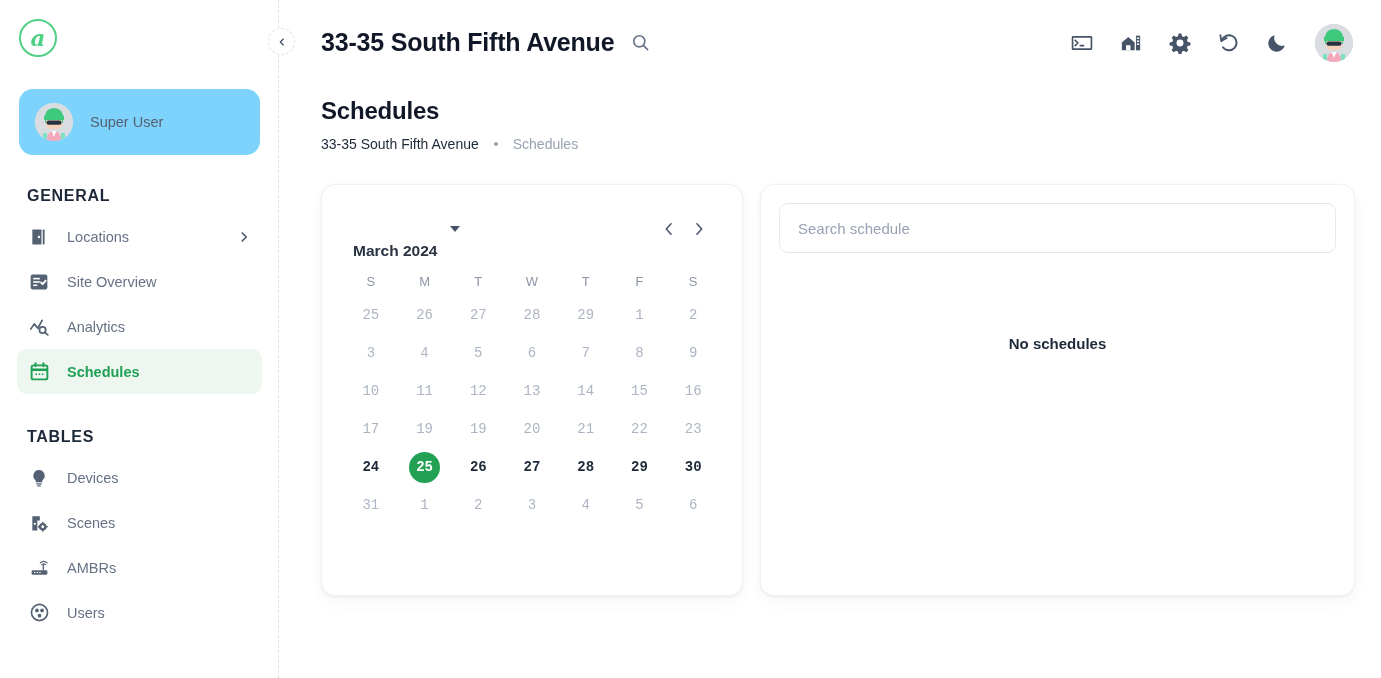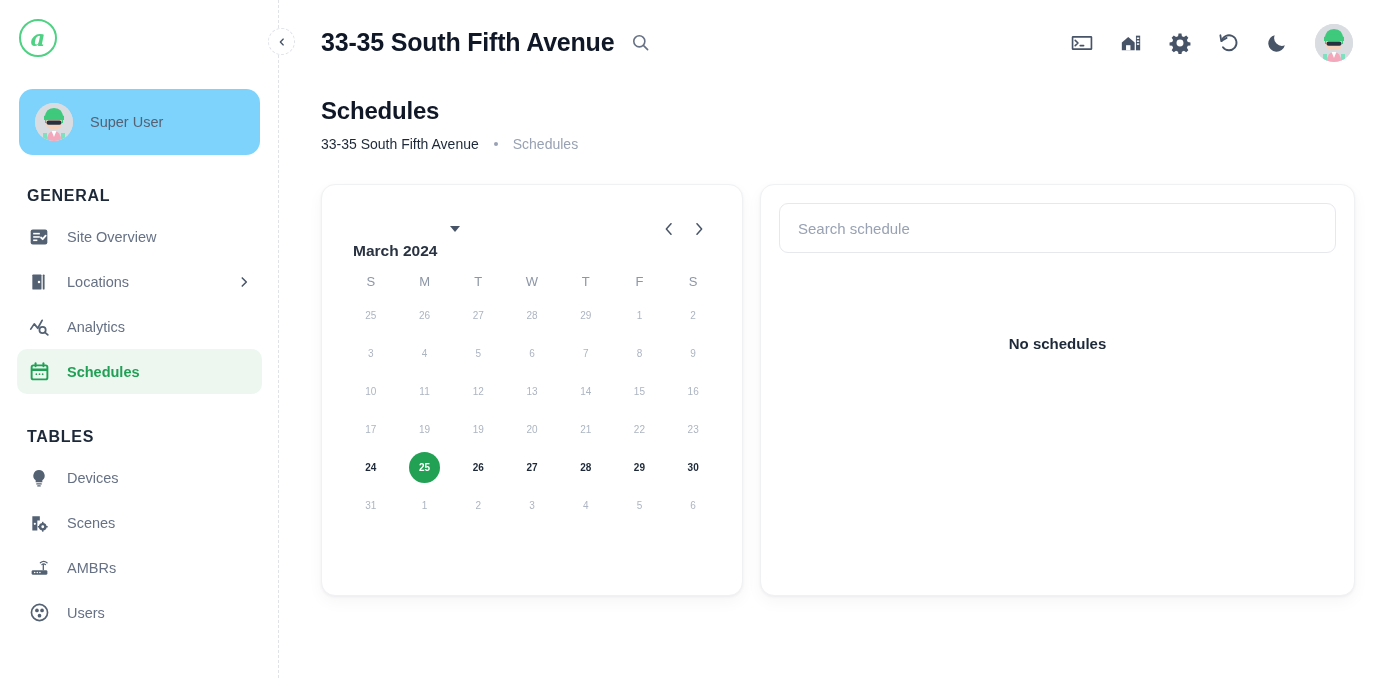--- a/index.html
+++ b/index.html
@@ -288,22 +288,23 @@
     display: flex;
     align-items: center;
     justify-content: center;
   }
   .cal-day {
     width: 31px; height: 31px;
     border-radius: 50%;
     display: flex;
     align-items: center;
     justify-content: center;
-    font-size: 10px;
-    cursor: pointer;
+    font-size: 14px;
+    cursor: pointer;
+    font-family: Liberation Mono, monospace;
   }
   .cal-day.muted { color: #adb5c2; }
   .cal-day.enabled { color: #1d2939; font-weight: 700; }
   .cal-day.selected {
     background: #22a155;
     color: #ffffff;
     font-weight: 700;
   }
 
   
@@ -394,44 +395,44 @@
       </div>
       <div class="user-name">Super User</div>
     </div>
 
     <div class="nav-section-title sec-general">GENERAL</div>
     <nav class="nav-list">
 
       <div class="nav-item">
         <span class="nav-ico">
           <svg width="20" height="20" viewBox="0 0 24 24" fill="currentColor">
+            <rect x="4" y="3" width="11" height="18" rx="1"></rect>
+            <circle cx="12" cy="12" r="1.5" fill="#ffffff"></circle>
+            <rect x="16.5" y="3" width="2.2" height="18" rx="1"></rect>
+          </svg>
+        </span>
+        <span class="nav-label">Locations</span>
+        <span class="nav-chevron">
+          <svg width="14" height="14" viewBox="0 0 24 24" fill="none" stroke="currentColor" stroke-width="2.6" stroke-linecap="round" stroke-linejoin="round">
+              <polyline points="9 5 16 12 9 19"></polyline>
+            </svg>
+        </span>
+      </div>
+
+      <div class="nav-item">
+        <span class="nav-ico">
+          <svg width="20" height="20" viewBox="0 0 24 24" fill="currentColor">
             <rect x="2" y="3" width="20" height="18" rx="2.5"></rect>
             <rect x="5" y="7" width="8" height="1.9" fill="#ffffff"></rect>
             <rect x="5" y="11" width="8" height="1.9" fill="#ffffff"></rect>
             <rect x="5" y="15" width="5" height="1.9" fill="#ffffff"></rect>
             <path d="M14.4 12.6 l2 2 l3.6 -4.2" stroke="#ffffff" stroke-width="2.2" fill="none" stroke-linecap="round" stroke-linejoin="round"></path>
           </svg>
         </span>
         <span class="nav-label">Site Overview</span>
-      </div>
-
-      <div class="nav-item">
-        <span class="nav-ico">
-          <svg width="20" height="20" viewBox="0 0 24 24" fill="currentColor">
-            <rect x="4" y="3" width="11" height="18" rx="1"></rect>
-            <circle cx="12" cy="12" r="1.5" fill="#ffffff"></circle>
-            <rect x="16.5" y="3" width="2.2" height="18" rx="1"></rect>
-          </svg>
-        </span>
-        <span class="nav-label">Locations</span>
-        <span class="nav-chevron">
-          <svg width="14" height="14" viewBox="0 0 24 24" fill="none" stroke="currentColor" stroke-width="2.6" stroke-linecap="round" stroke-linejoin="round">
-              <polyline points="9 5 16 12 9 19"></polyline>
-            </svg>
-        </span>
       </div>
 
       <div class="nav-item">
         <span class="nav-ico">
           <svg width="21" height="21" viewBox="0 0 24 24" fill="none" stroke="currentColor" stroke-width="2" stroke-linecap="round" stroke-linejoin="round">
             <path d="M2 15 L6 9 L10 14 L15 5"></path>
             <circle cx="15.5" cy="16" r="3.6"></circle>
             <line x1="18.2" y1="18.6" x2="21.5" y2="21.6"></line>
           </svg>
         </span>

